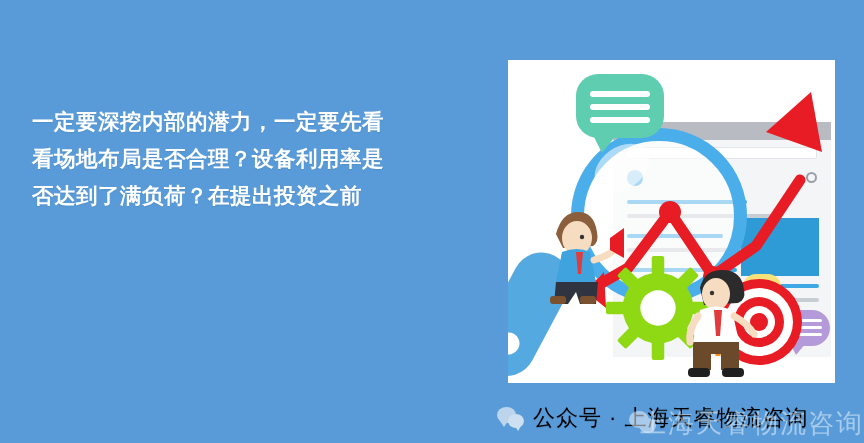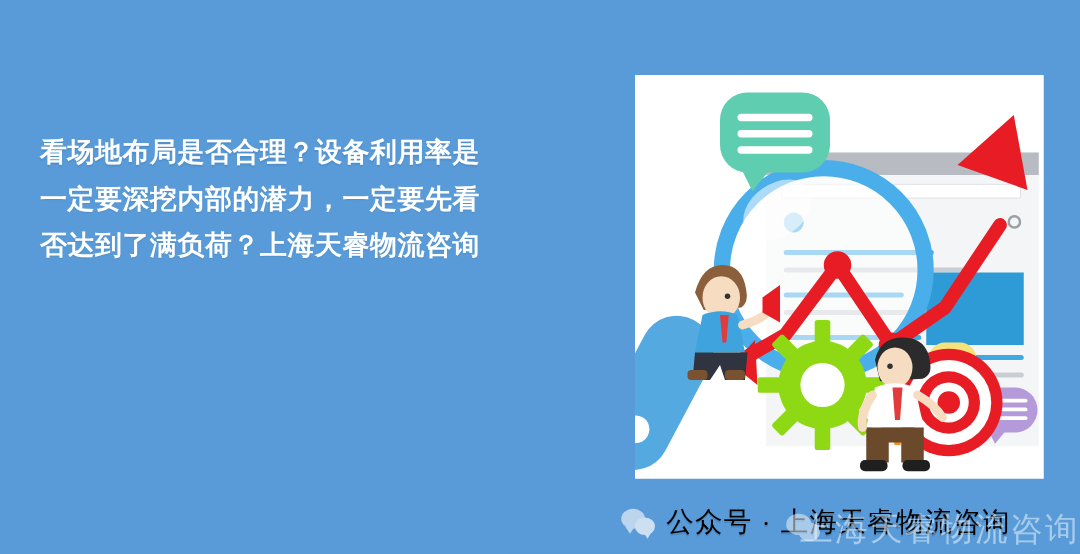--- a/index.html
+++ b/index.html
@@ -117,23 +117,23 @@
   .wm-mark .c{position:absolute;background:#eaf3fc;border-radius:50%;}
   .wm-mark .c1{left:2px;top:2px;width:20px;height:17px;}
   .wm-mark .c2{left:12px;top:9px;width:17px;height:15px;}
 </style>
 </head>
 <body>
 
 <div id="stage">
 
   <div class="headline">
+    <div>一定要深挖内部的潜力，一定要先看</div>
     <div>看场地布局是否合理？设备利用率是</div>
-    <div>一定要深挖内部的潜力，一定要先看</div>
-    <div>否达到了满负荷？上海天睿物流咨询</div>
+    <div>否达到了满负荷？在提出投资之前</div>
   </div>
 
   <div class="card">
 
     <div class="doc">
       <div class="doc-bar"></div>
       <div class="doc-url"></div>
       <div class="doc-dot"></div>
       <div class="doc-srch"></div>
       <div class="ln blue" style="left:14px;top:78px;width:120px;"></div>

